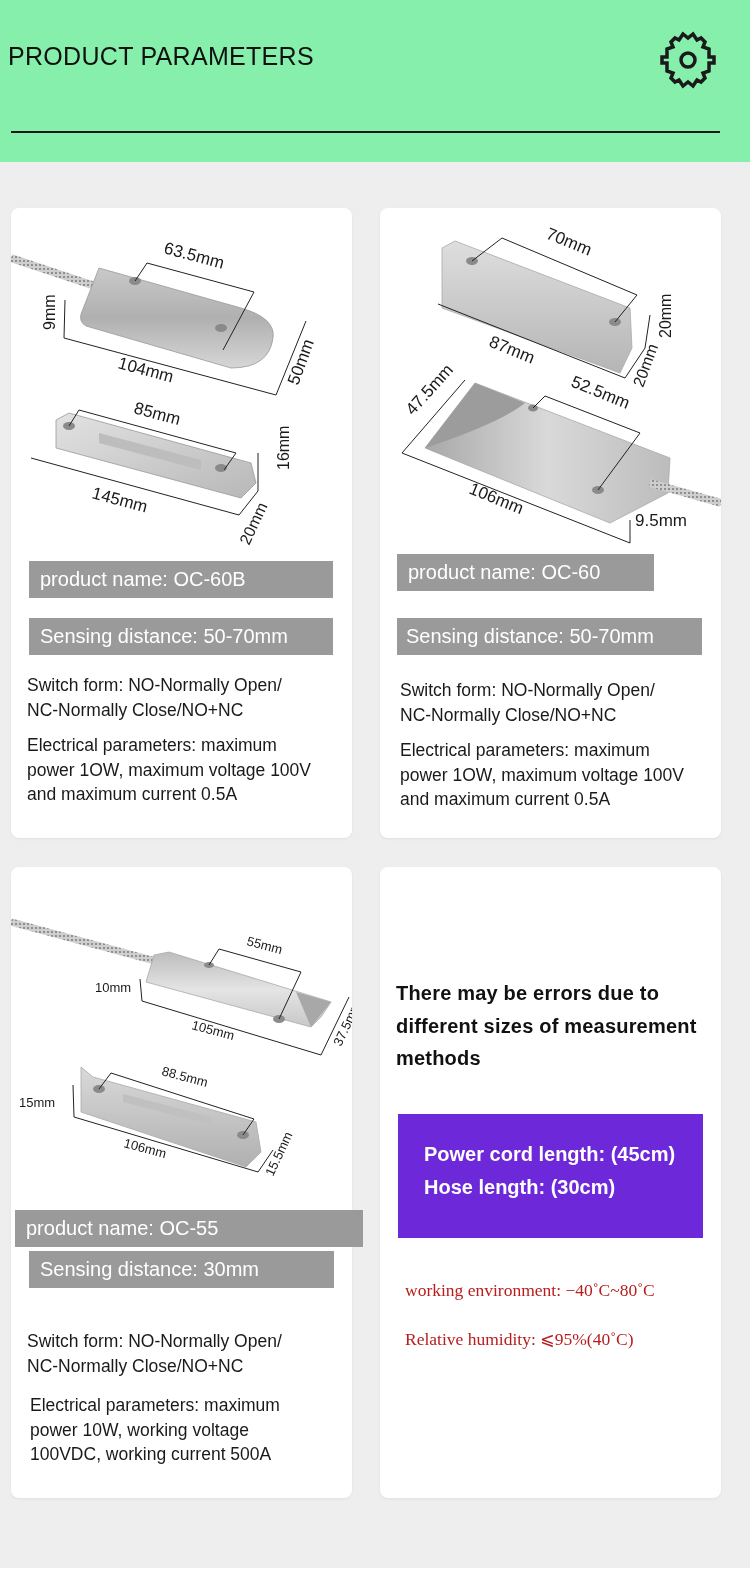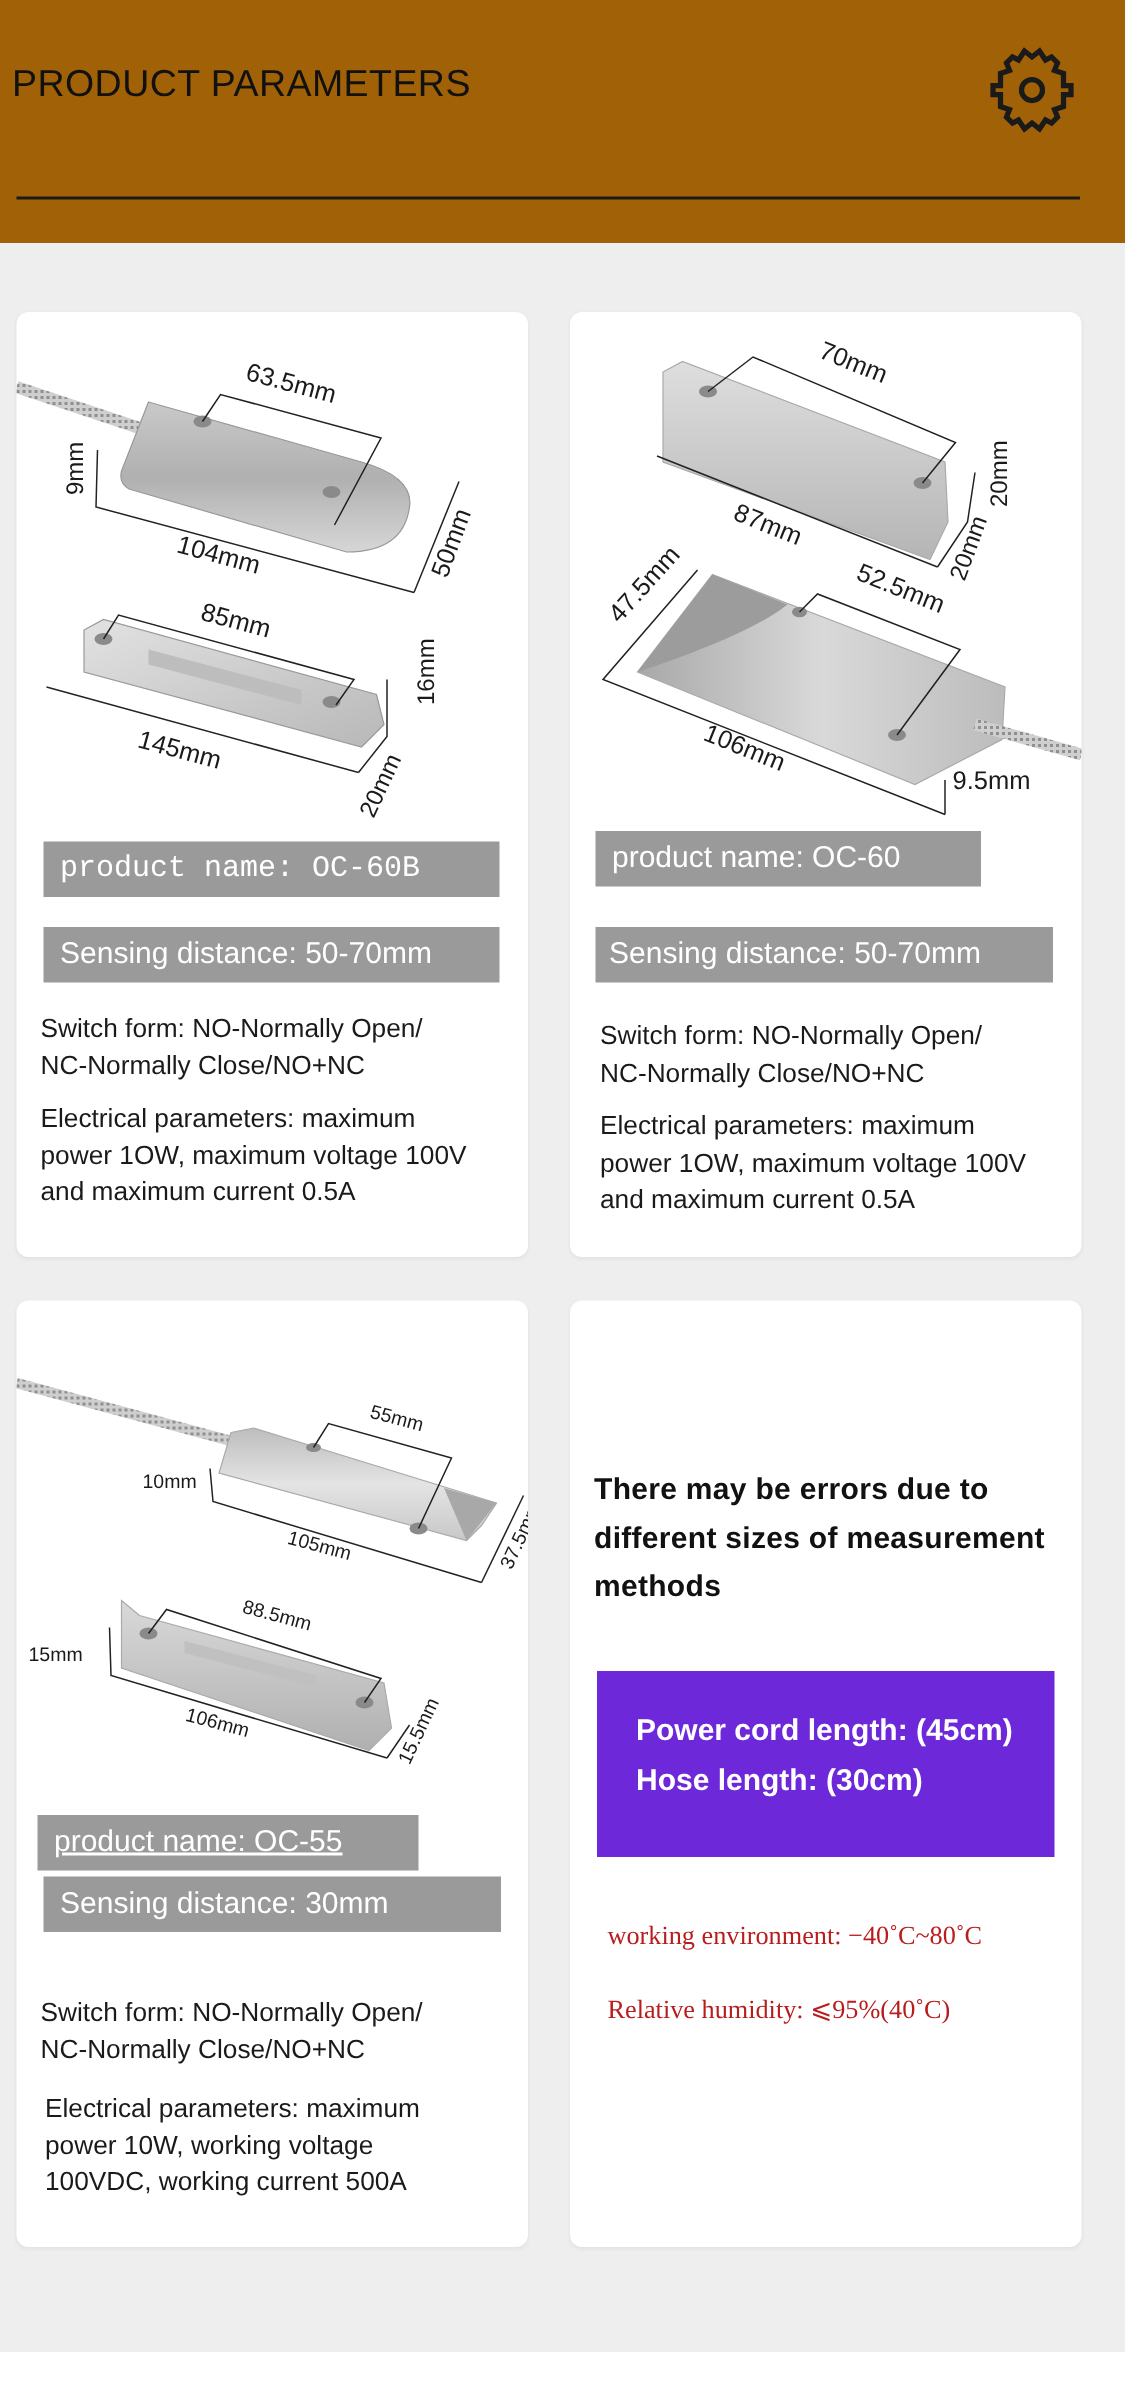--- a/index.html
+++ b/index.html
@@ -1,19 +1,19 @@
 <!DOCTYPE html>
 <html><head>
 <meta charset="utf-8">
 <style>
   * { box-sizing: border-box; margin: 0; padding: 0; }
   html, body { width: 750px; height: 1592px; background: #ffffff; overflow: hidden; }
   body { font-family: "Liberation Sans", "DejaVu Sans", sans-serif; color: #111; position: relative; }
 
-  .header { position: absolute; left: 0; top: 0; width: 750px; height: 162px; background: #a16207; }
+  .header { position: absolute; left: 0; top: 0; width: 750px; height: 162px; background: #86efac; }
   .page-title { position: absolute; left: 8px; top: 42px; font-size: 25px; letter-spacing: 0.3px; color: #111; font-weight: 400; }
   .gear { position: absolute; left: 658px; top: 30px; width: 60px; height: 60px; }
   .divider { position: absolute; left: 11px; top: 131px; width: 709px; height: 2px; background: #1a1a1a; }
 
   .band { position: absolute; left: 0; top: 162px; width: 750px; height: 1406px; background: #eeeeee; }
 
   .card { position: absolute; background: #ffffff; border-radius: 8px; box-shadow: 0 1px 3px rgba(0,0,0,0.06); }
   .c1 { left: 11px; top: 208px; width: 341px; height: 630px; }
   .c2 { left: 380px; top: 208px; width: 341px; height: 630px; }
   .c3 { left: 11px; top: 867px; width: 341px; height: 631px; }
@@ -80,21 +80,21 @@
     <ellipse cx="58" cy="218" rx="6" ry="4" fill="#8a8a8a"></ellipse>
     <ellipse cx="210" cy="260" rx="6" ry="4" fill="#8a8a8a"></ellipse>
     <polyline points="58,218 68,202 225,245 213,262" fill="none" stroke="#222" stroke-width="1"></polyline>
     <text class="dim" x="122" y="205" font-size="17" transform="rotate(15 122 205)">85mm</text>
     <line x1="20" y1="250" x2="228" y2="307" stroke="#222" stroke-width="1"></line>
     <text class="dim" x="80" y="290" font-size="17" transform="rotate(15 80 290)">145mm</text>
     <polyline points="228,307 247,283 247,245" fill="none" stroke="#222" stroke-width="1"></polyline>
     <text class="dim" x="278" y="262" font-size="16" transform="rotate(-90 278 262)">16mm</text>
     <text class="dim" x="238" y="338" font-size="16" transform="rotate(-65 238 338)">20mm</text>
   </svg>
-  <div class="label-box" style="left:18px; top:353px; width:304px;font-family:Liberation Mono, monospace;">product name:  OC-60B</div>
+  <div class="label-box" style="left:18px; top:353px; width:304px;">product name:  OC-60B</div>
   <div class="label-box" style="left:18px; top:410px; width:304px;">Sensing distance:  50-70mm</div>
   <div class="para" style="left:16px; top:465px;">
     <div>Switch form: NO-Normally Open/</div>
     <div>NC-Normally Close/NO+NC</div>
   </div>
   <div class="para" style="left:16px; top:525px;">
     <div>Electrical parameters: maximum</div>
     <div>power 1OW, maximum voltage 100V</div>
     <div>and maximum current 0.5A</div>
   </div>
@@ -190,21 +190,21 @@
     <ellipse cx="88" cy="222" rx="6" ry="4" fill="#8a8a8a"></ellipse>
     <ellipse cx="232" cy="268" rx="6" ry="4" fill="#8a8a8a"></ellipse>
     <polyline points="88,222 100,206 243,252 232,268" fill="none" stroke="#222" stroke-width="1"></polyline>
     <text class="dim" x="150" y="208" font-size="13" transform="rotate(15 150 208)">88.5mm</text>
     <polyline points="62,218 63,250 247,305" fill="none" stroke="#222" stroke-width="1"></polyline>
     <text class="dim" x="8" y="240" font-size="13">15mm</text>
     <text class="dim" x="112" y="280" font-size="13" transform="rotate(15 112 280)">106mm</text>
     <line x1="247" y1="305" x2="262" y2="283" stroke="#222" stroke-width="1"></line>
     <text class="dim" x="262" y="310" font-size="13" transform="rotate(-65 262 310)">15.5mm</text>
   </svg>
-  <div class="label-box" style="left:14px; top:343px; width:254px;text-decoration:underline;">product name:  OC-55</div>
+  <div class="label-box" style="left:4px; top:343px; width:348px;">product name:  OC-55</div>
   <div class="label-box" style="left:18px; top:384px; width:305px;">Sensing distance:  30mm</div>
   <div class="para" style="left:16px; top:462px;">
     <div>Switch form: NO-Normally Open/</div>
     <div>NC-Normally Close/NO+NC</div>
   </div>
   <div class="para" style="left:19px; top:526px;">
     <div>Electrical parameters: maximum</div>
     <div>power 10W, working voltage</div>
     <div>100VDC, working current 500A</div>
   </div>

